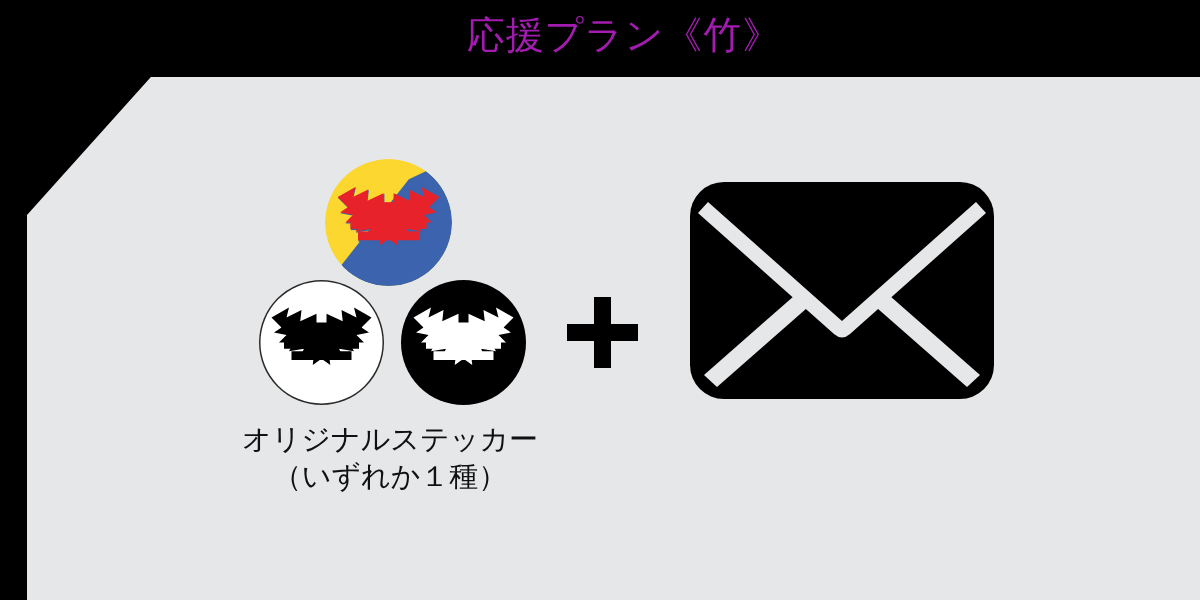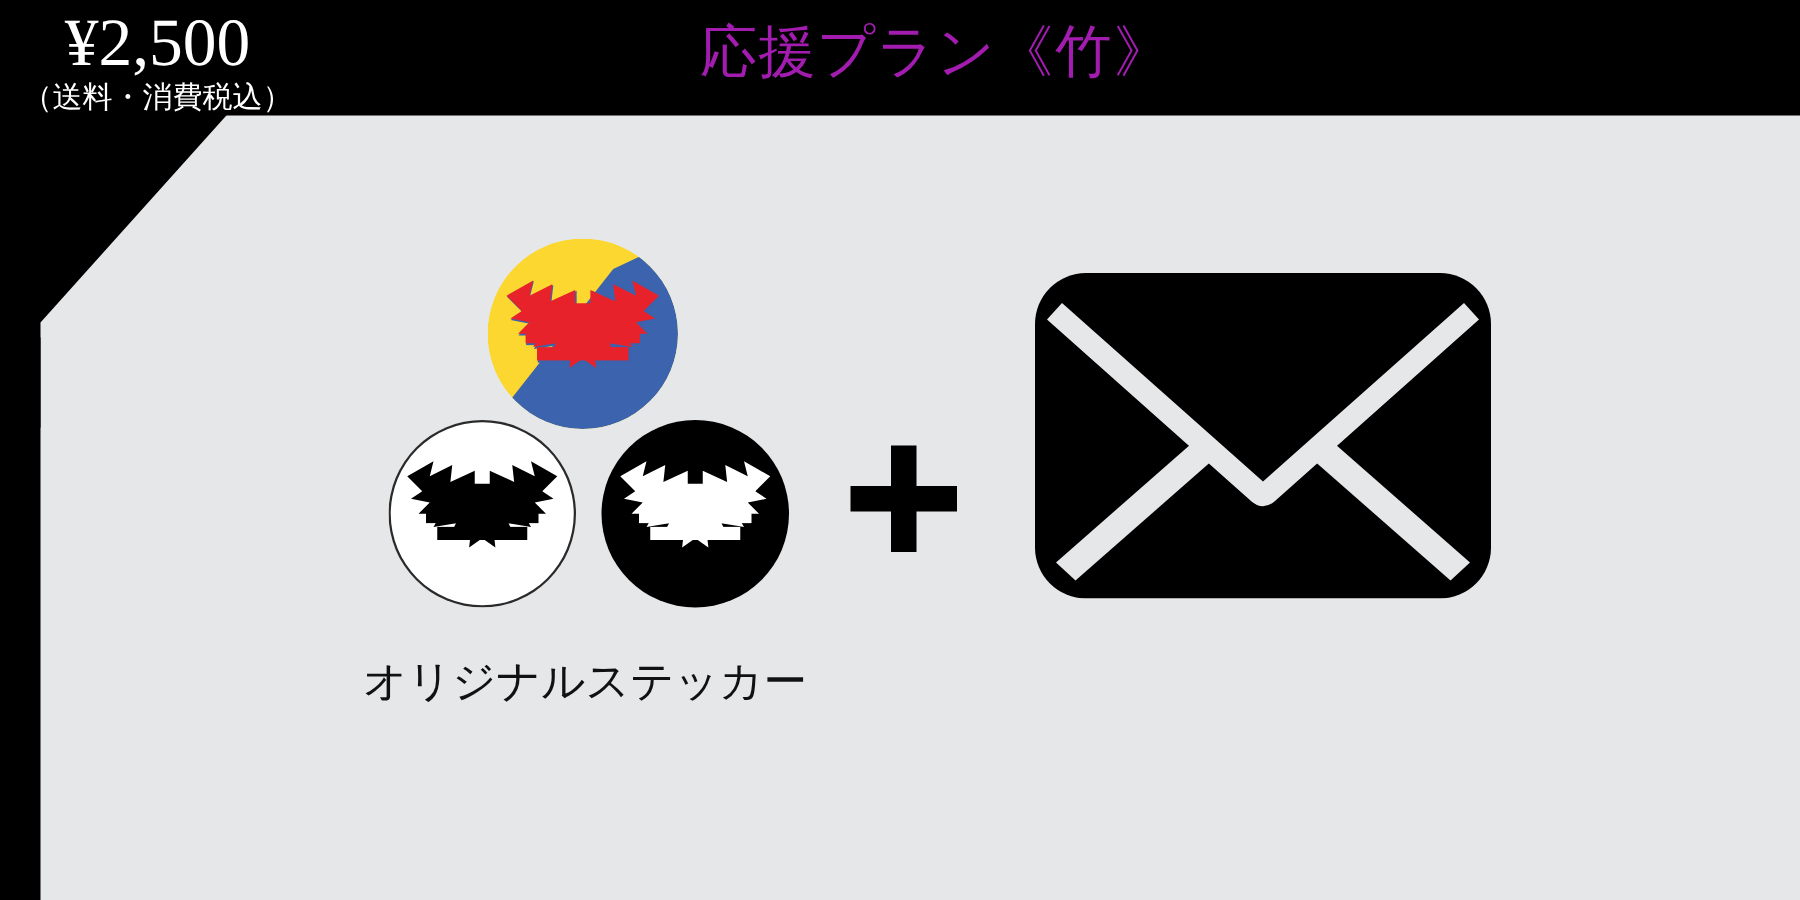--- a/index.html
+++ b/index.html
@@ -126,21 +126,20 @@
   .envelope svg { display: block; width: 100%; height: 100%; }
 
   
   .caption {
     position: absolute;
     text-align: center;
     color: #111111;
     font-size: 29px;
     line-height: 37px;
     white-space: nowrap;
-    margin-top: 16px;
   }
   .caption-sticker {
     left: 190px; top: 421px;
     width: 400px;
   }
   .caption-message {
     left: 642px; top: 456px;
     width: 400px;
   }
   .caption-line { display: block; }
@@ -152,24 +151,20 @@
 
   <svg class="left-deco" viewBox="0 0 260 600" preserveAspectRatio="none" aria-hidden="true">
     <polygon points="0,0 220,0 27,215 27,600 0,600" fill="#000000"></polygon>
     <polygon points="0,225 27,225 27,285 0,305" fill="#000000"></polygon>
   </svg>
 
   <div class="header-bar"></div>
 
   <div class="plan-title">応援プラン《竹》</div>
 
-  <div class="price-block">
-    <span class="price-main">¥2,500</span>
-    <span class="price-sub">（送料・消費税込）</span>
-  </div>
 
   <div class="sticker-group">
 
     <div class="sticker sticker-color">
       <svg viewBox="0 0 100 100" aria-hidden="true">
         <defs>
           <clipPath id="clipCircle">
               <circle cx="50" cy="50" r="50"></circle>
             </clipPath>
           <g id="logoShape">
@@ -214,16 +209,17 @@
     <svg viewBox="0 0 304 217" aria-hidden="true">
       <rect x="0" y="0" width="304" height="217" rx="34" ry="34" fill="#000000"></rect>
       <path d="M18 20 L152 139 L286 20 L296 31 L160 152 Q152 159 144 152 L8 31 Z" fill="#e6e7e9"></path>
       <path d="M14 193 L112 107 L125 119 L27 205 Z" fill="#e6e7e9"></path>
       <path d="M290 193 L192 107 L179 119 L277 205 Z" fill="#e6e7e9"></path>
     </svg>
   </div>
 
   <div class="caption caption-sticker">
     <span class="caption-line">オリジナルステッカー</span>
+    <span class="caption-line">（いずれか１種）</span>
   </div>
 
 
 </div>
 
 </body></html>

